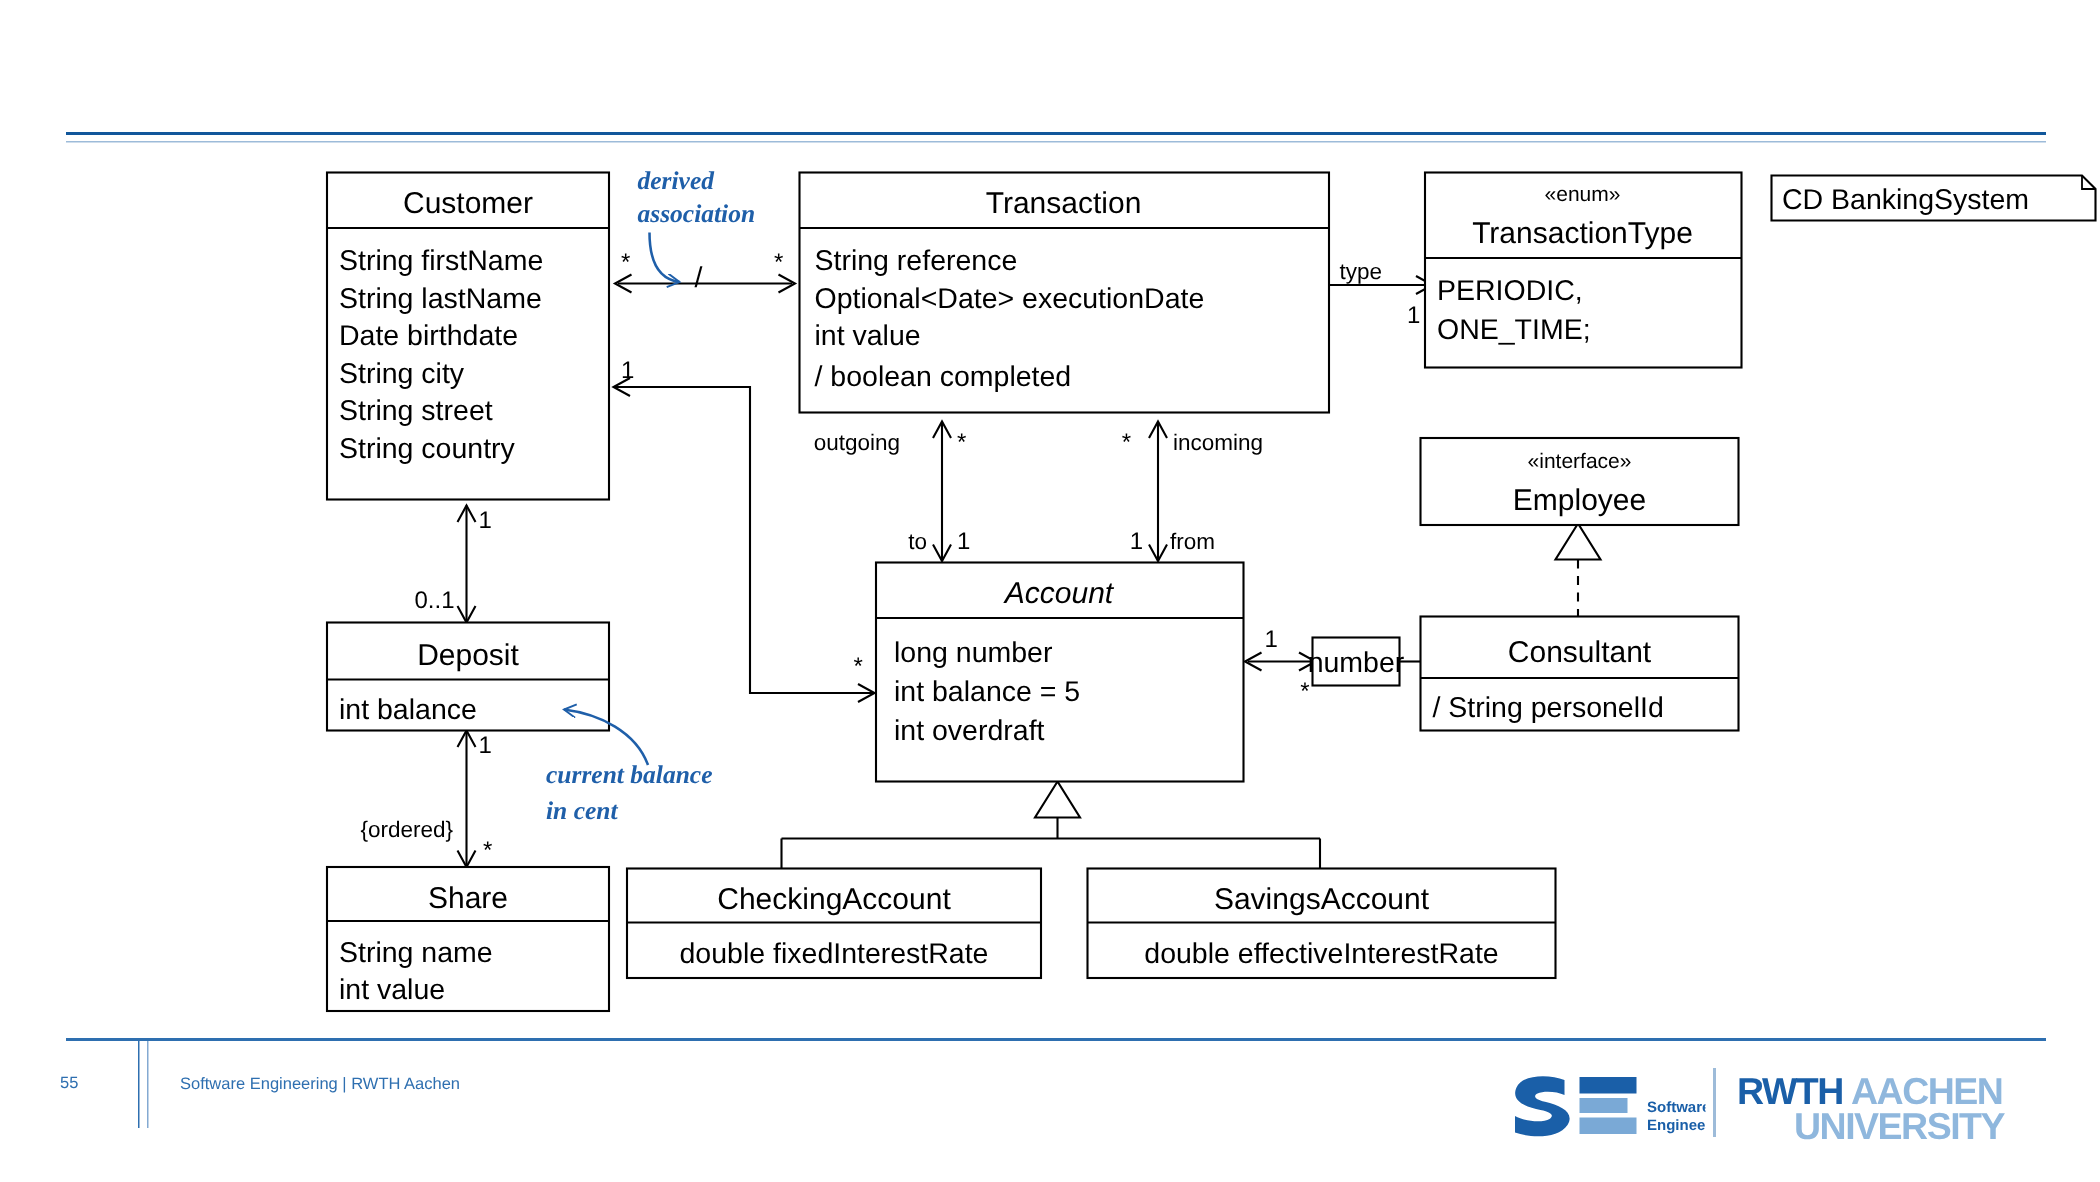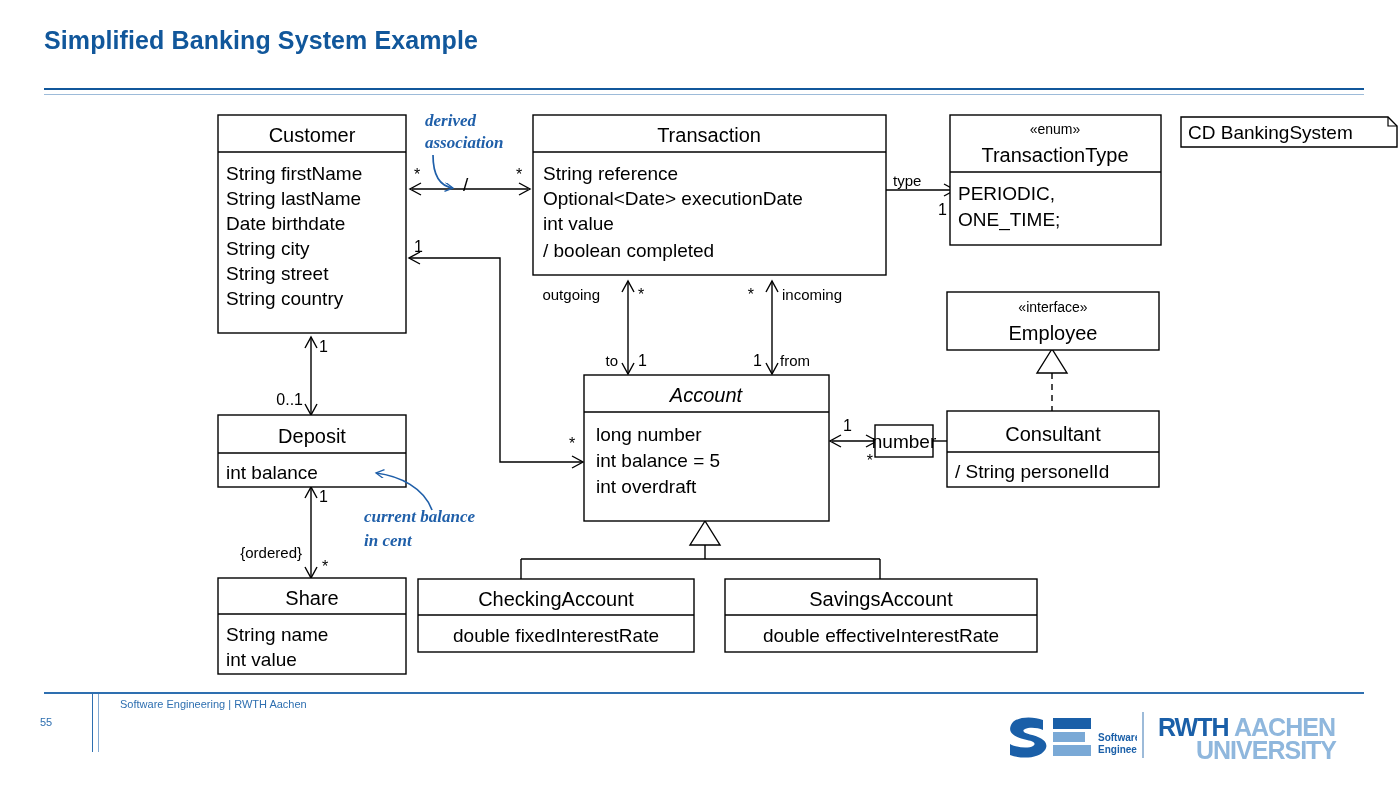--- a/index.html
+++ b/index.html
@@ -19,36 +19,35 @@
     letter-spacing:0.1px;white-space:nowrap;
   }
   .rule-dark{position:absolute;left:44px;top:88px;width:1320px;height:2px;background:#11579b;}
   .rule-light{position:absolute;left:44px;top:94px;width:1320px;height:1px;background:#9dbbd9;}
 
   
   .foot-rule-dark{position:absolute;left:44px;top:692px;width:1320px;height:2px;background:#2e6fb0;}
   .foot-sep1{position:absolute;left:92px;top:694px;width:1px;height:58px;background:#2e6fb0;}
   .foot-sep2{position:absolute;left:98px;top:694px;width:1px;height:58px;background:#84aad2;}
   .pagenum{position:absolute;left:40px;top:716px;font-size:11px;color:#2e6fb0;}
-  .footline{position:absolute;left:120px;top:698px;font-size:11px;color:#2e6fb0;white-space:nowrap;}
+  .footline{position:absolute;left:120px;top:717px;font-size:11px;color:#2e6fb0;white-space:nowrap;}
 
   
   #uml{position:absolute;left:0;top:0;}
 
   
   .logo-se{position:absolute;left:1005px;top:714px;}
   .logo-div{position:absolute;left:1142px;top:712px;width:2px;height:46px;background:#9dbbd9;}
   .logo-rwth{position:absolute;left:1158px;top:714px;}
 </style>
 </head>
 <body>
 
 <div class="slide">
 
-  <div class="title">Simplified Banking System Example</div>
   <div class="rule-dark"></div>
   <div class="rule-light"></div>
 
   <svg id="uml" width="1400" height="700">
     <defs>
       <marker id="openArrow" markerWidth="14" markerHeight="14" refX="11" refY="5" orient="auto" markerUnits="userSpaceOnUse">
         <path d="M2,0 L11,5 L2,10" fill="none" stroke="#000" stroke-width="1.3"></path>
       </marker>
       <marker id="openArrowBlue" markerWidth="13" markerHeight="13" refX="10" refY="4.5" orient="auto" markerUnits="userSpaceOnUse">
         <path d="M2,0 L10,4.5 L2,9" fill="none" stroke="#1f5fa9" stroke-width="1.3"></path>

